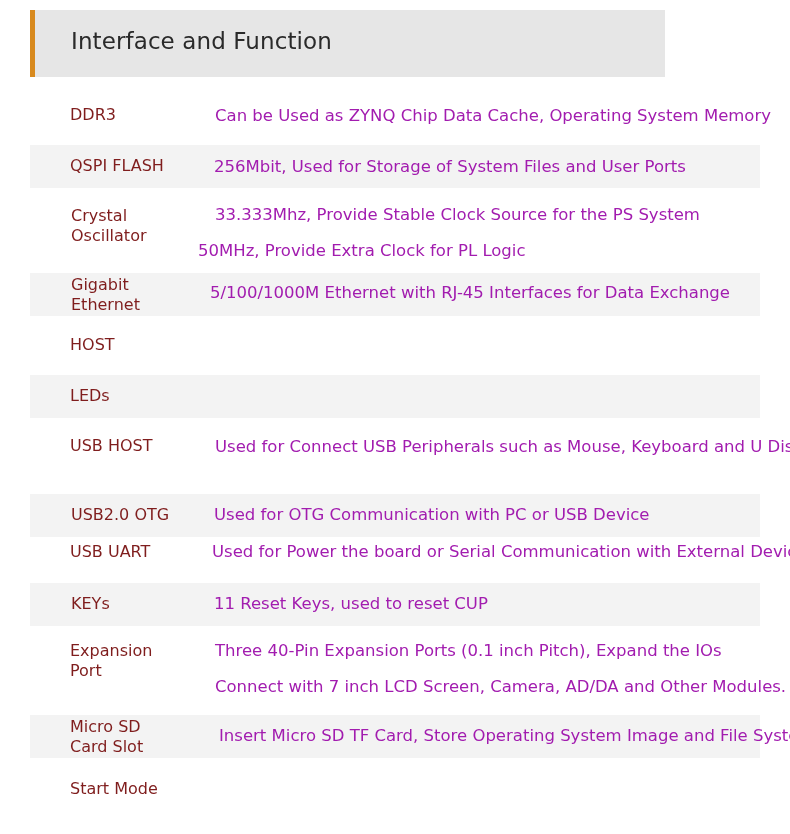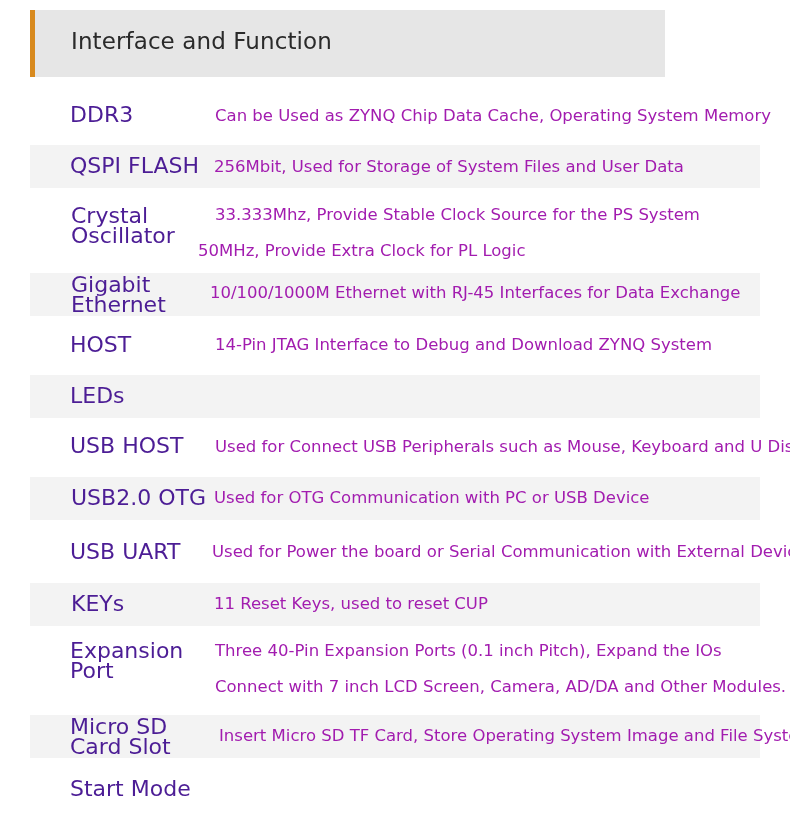--- a/index.html
+++ b/index.html
@@ -5,69 +5,68 @@
   html, body { margin: 0; padding: 0; background: #ffffff; }
   body { width: 790px; height: 834px; position: relative; overflow: hidden;
          font-family: "DejaVu Sans", "Liberation Sans", sans-serif; color: #333333; }
   .header { position: absolute; left: 30px; top: 10px; width: 635px; height: 67px;
             background: #e6e6e6; }
   .header .accent { position: absolute; left: 0; top: 0; width: 5px; height: 67px; background: #d88a1e; }
   .header .title { position: absolute; left: 41px; top: 18px; font-size: 23px; color: #2a2a2a;
                    font-weight: normal; margin: 0; letter-spacing: 0.1px; }
   .row { position: absolute; left: 30px; width: 730px; }
   .row.shaded { background: #f3f3f3; }
-  .label { position: absolute; left: 40px; font-size: 22px; line-height: 20px; color: #4c1d95; white-space: nowrap; }
+  .label { position: absolute; left: 40px; font-size: 16px; line-height: 20px; color: #7f1d1d; white-space: nowrap; }
   .desc { position: absolute; font-size: 16.5px; line-height: 20px; color: #a21caf; white-space: nowrap; }
 </style>
 </head>
 <body>
 
 <div class="header">
   <div class="accent"></div>
   <h1 class="title">Interface and Function</h1>
 </div>
 
 <div class="row" style="top:95px;height:40px;">
   <span class="label" style="top:10px;">DDR3</span>
   <span class="desc" style="left:185px;top:11px;">Can be Used as ZYNQ Chip Data Cache, Operating System Memory</span>
 </div>
 
 <div class="row shaded" style="top:145px;height:43px;">
   <span class="label" style="top:11px;">QSPI FLASH</span>
-  <span class="desc" style="left:184px;top:12px;">256Mbit, Used for Storage of System Files and User Data</span>
+  <span class="desc" style="left:184px;top:12px;">256Mbit, Used for Storage of System Files and User Ports</span>
 </div>
 
 <div class="row" style="top:195px;height:75px;">
   <span class="label" style="top:11px;left:41px;">Crystal</span>
   <span class="label" style="top:31px;left:41px;">Oscillator</span>
   <span class="desc" style="left:185px;top:10px;">33.333Mhz,  Provide Stable Clock Source for the PS System</span>
   <span class="desc" style="left:168px;top:46px;">50MHz, Provide Extra Clock for PL Logic</span>
 </div>
 
 <div class="row shaded" style="top:273px;height:43px;">
   <span class="label" style="top:2px;left:41px;">Gigabit</span>
   <span class="label" style="top:22px;left:41px;">Ethernet</span>
-  <span class="desc" style="left:180px;top:10px;">10/100/1000M Ethernet with RJ-45 Interfaces for Data Exchange</span>
+  <span class="desc" style="left:180px;top:10px;">5/100/1000M Ethernet with RJ-45 Interfaces for Data Exchange</span>
 </div>
 
 <div class="row" style="top:325px;height:43px;">
   <span class="label" style="top:10px;">HOST</span>
-  <span class="desc" style="left:185px;top:10px;">14-Pin JTAG Interface to Debug and Download ZYNQ System</span>
 </div>
 
 <div class="row shaded" style="top:375px;height:43px;">
   <span class="label" style="top:11px;">LEDs</span>
 </div>
 
 <div class="row" style="top:425px;height:43px;">
   <span class="label" style="top:11px;">USB HOST</span>
   <span class="desc" style="left:185px;top:12px;">Used for Connect USB Peripherals such as Mouse, Keyboard and U Disk</span>
 </div>
 
-<div class="row shaded" style="top:477px;height:43px;">
+<div class="row shaded" style="top:494px;height:43px;">
   <span class="label" style="top:11px;left:41px;">USB2.0 OTG</span>
   <span class="desc" style="left:184px;top:11px;">Used for OTG Communication with PC or USB Device</span>
 </div>
 
 <div class="row" style="top:530px;height:50px;">
   <span class="label" style="top:12px;">USB UART</span>
   <span class="desc" style="left:182px;top:12px;">Used for Power the board or Serial Communication with External Devices</span>
 </div>
 
 <div class="row shaded" style="top:583px;height:43px;">

